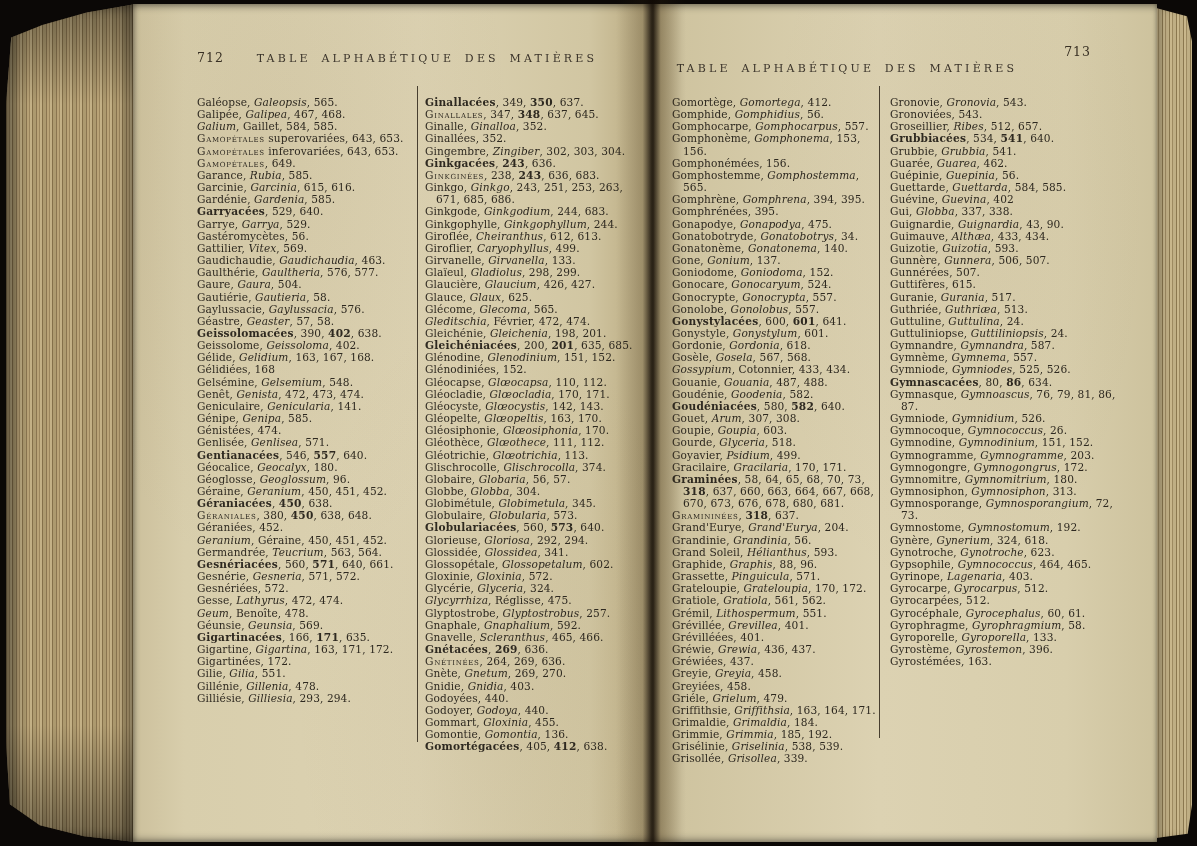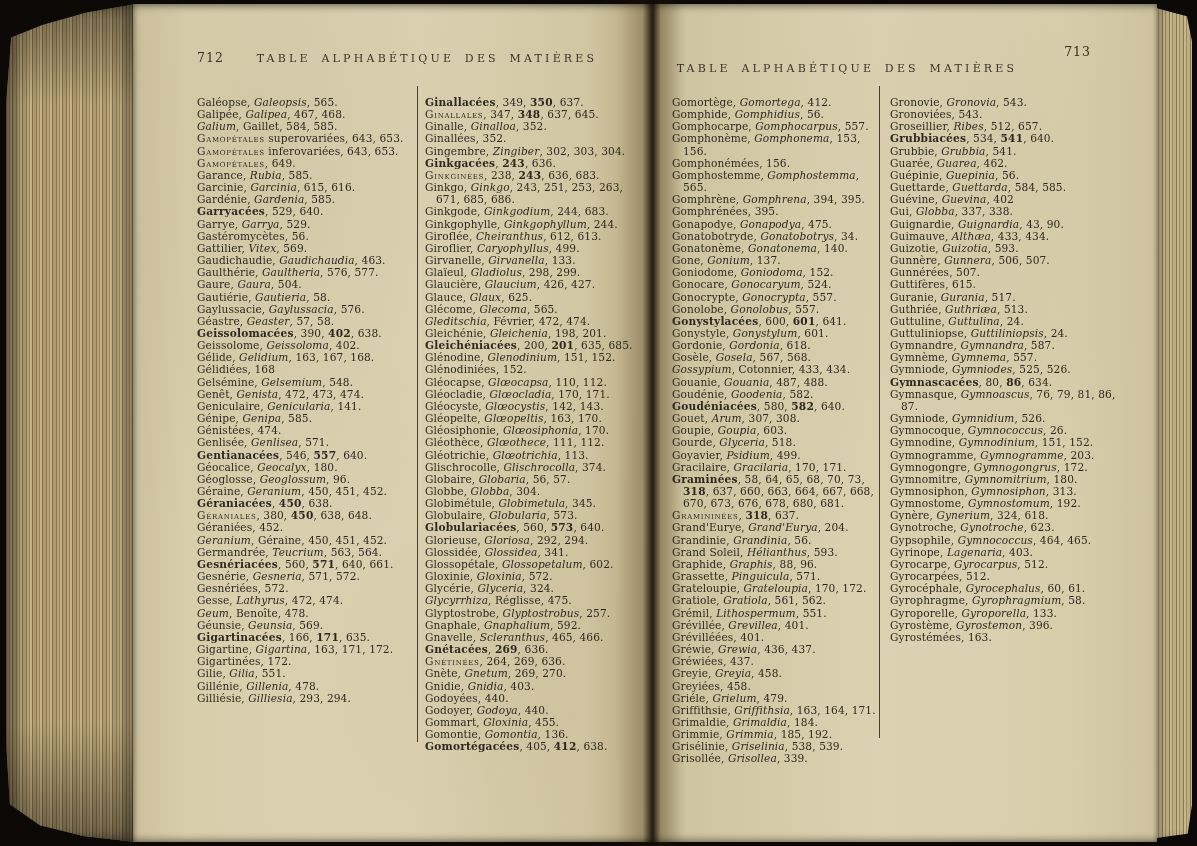--- a/index.html
+++ b/index.html
@@ -286,20 +286,21 @@
       <div class="entry">Gymniode, <i>Gymniodes</i>, 525, 526.</div>
       <div class="entry"><b>Gymnascacées</b>, 80, <b>86</b>, 634.</div>
       <div class="entry">Gymnasque, <i>Gymnoascus</i>, 76, 79, 81, 86, 87.</div>
       <div class="entry">Gymniode, <i>Gymnidium</i>, 526.</div>
       <div class="entry">Gymnocoque, <i>Gymnococcus</i>, 26.</div>
       <div class="entry">Gymnodine, <i>Gymnodinium</i>, 151, 152.</div>
       <div class="entry">Gymnogramme, <i>Gymnogramme</i>, 203.</div>
       <div class="entry">Gymnogongre, <i>Gymnogongrus</i>, 172.</div>
       <div class="entry">Gymnomitre, <i>Gymnomitrium</i>, 180.</div>
       <div class="entry">Gymnosiphon, <i>Gymnosiphon</i>, 313.</div>
+      <div class="entry">Gymnosporange, <i>Gymnosporangium</i>, 72, 73.</div>
       <div class="entry">Gymnostome, <i>Gymnostomum</i>, 192.</div>
       <div class="entry">Gynère, <i>Gynerium</i>, 324, 618.</div>
       <div class="entry">Gynotroche, <i>Gynotroche</i>, 623.</div>
       <div class="entry">Gypsophile, <i>Gymnococcus</i>, 464, 465.</div>
       <div class="entry">Gyrinope, <i>Lagenaria</i>, 403.</div>
       <div class="entry">Gyrocarpe, <i>Gyrocarpus</i>, 512.</div>
       <div class="entry">Gyrocarpées, 512.</div>
       <div class="entry">Gyrocéphale, <i>Gyrocephalus</i>, 60, 61.</div>
       <div class="entry">Gyrophragme, <i>Gyrophragmium</i>, 58.</div>
       <div class="entry">Gyroporelle, <i>Gyroporella</i>, 133.</div>

